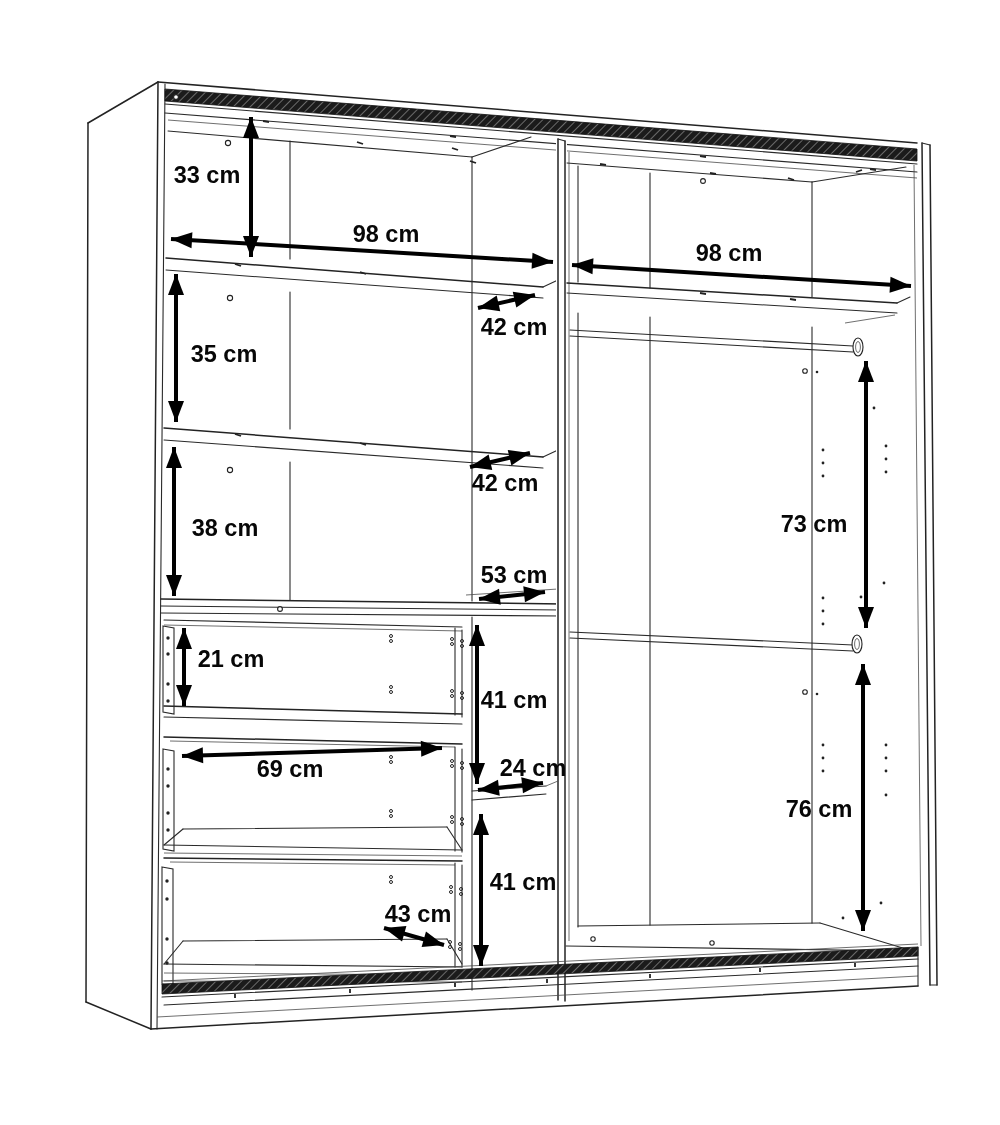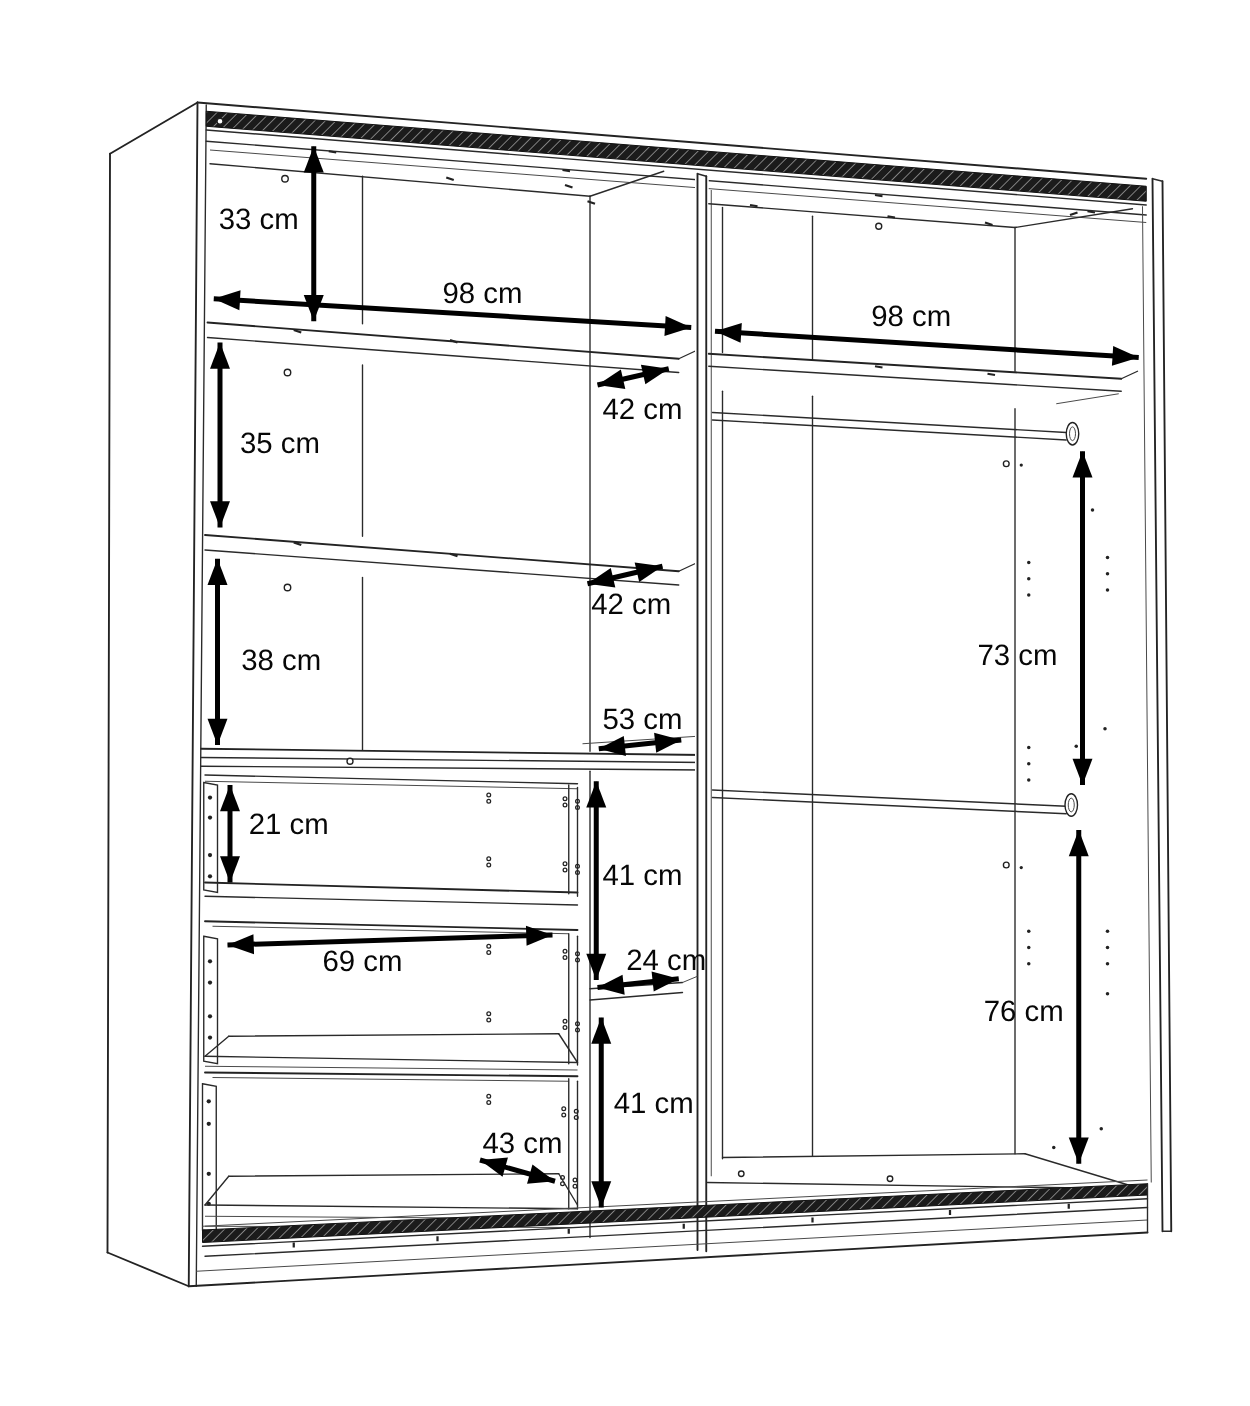--- a/index.html
+++ b/index.html
@@ -1,17 +1,17 @@
 <!DOCTYPE html>
 <html><head>
 <meta charset="utf-8">
 <style>
   html,body{margin:0;padding:0;background:#ffffff;}
   #stage{position:relative;width:1000px;height:1125px;background:#ffffff;overflow:hidden;
-         font-family:"Liberation Sans", sans-serif;}
+         font-family:"Liberation Sans", sans-serif;font-weight:bold;}
   svg{position:absolute;left:0;top:0;}
   .ln{stroke:#2a2a2a;stroke-width:1.1;fill:none;stroke-linecap:round;}
   .ln-bold{stroke:#232323;stroke-width:1.5;fill:none;stroke-linecap:round;}
   .ln-faint{stroke:#4a4a4a;stroke-width:0.8;fill:none;}
   .dim{stroke:#000;stroke-width:4;fill:none;}
   .dim-label{font-family:"Liberation Sans", sans-serif;font-size:23.5px;fill:#070707;
              text-anchor:middle;}
   .dot{fill:#222;stroke:none;}
   .cam{fill:none;stroke:#222;stroke-width:1;}
   .hole{fill:#fff;stroke:#222;stroke-width:1.1;}

